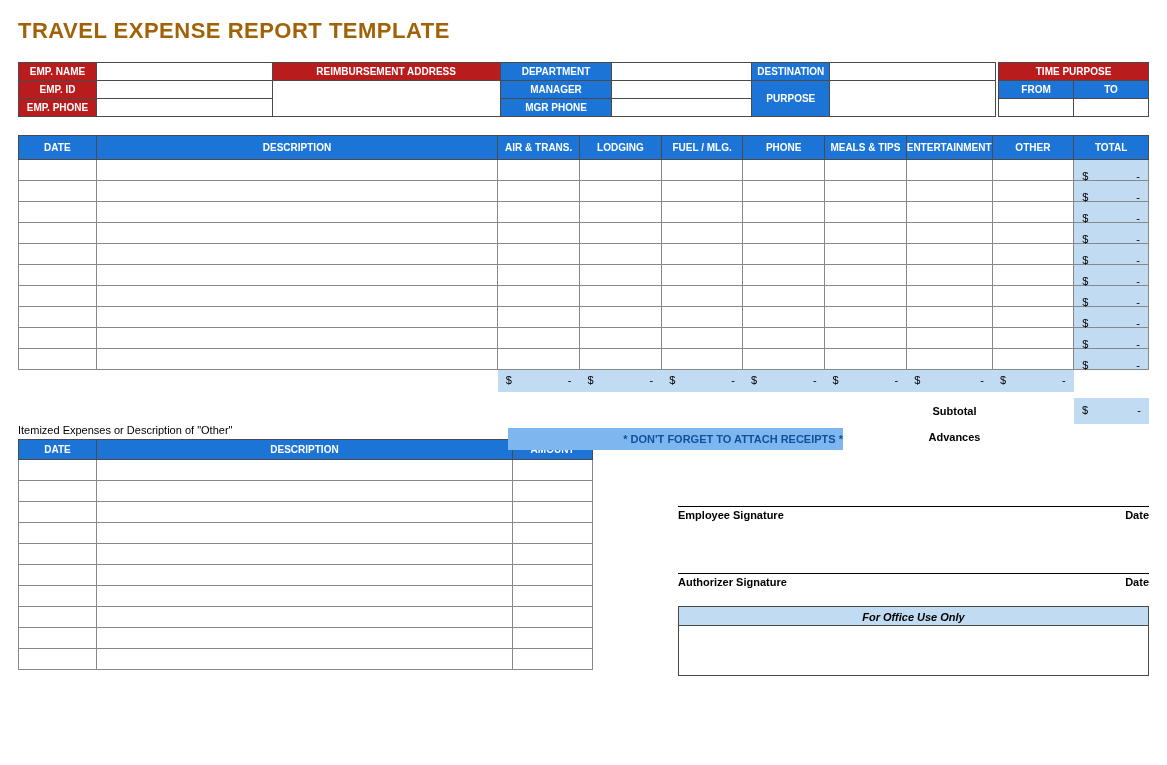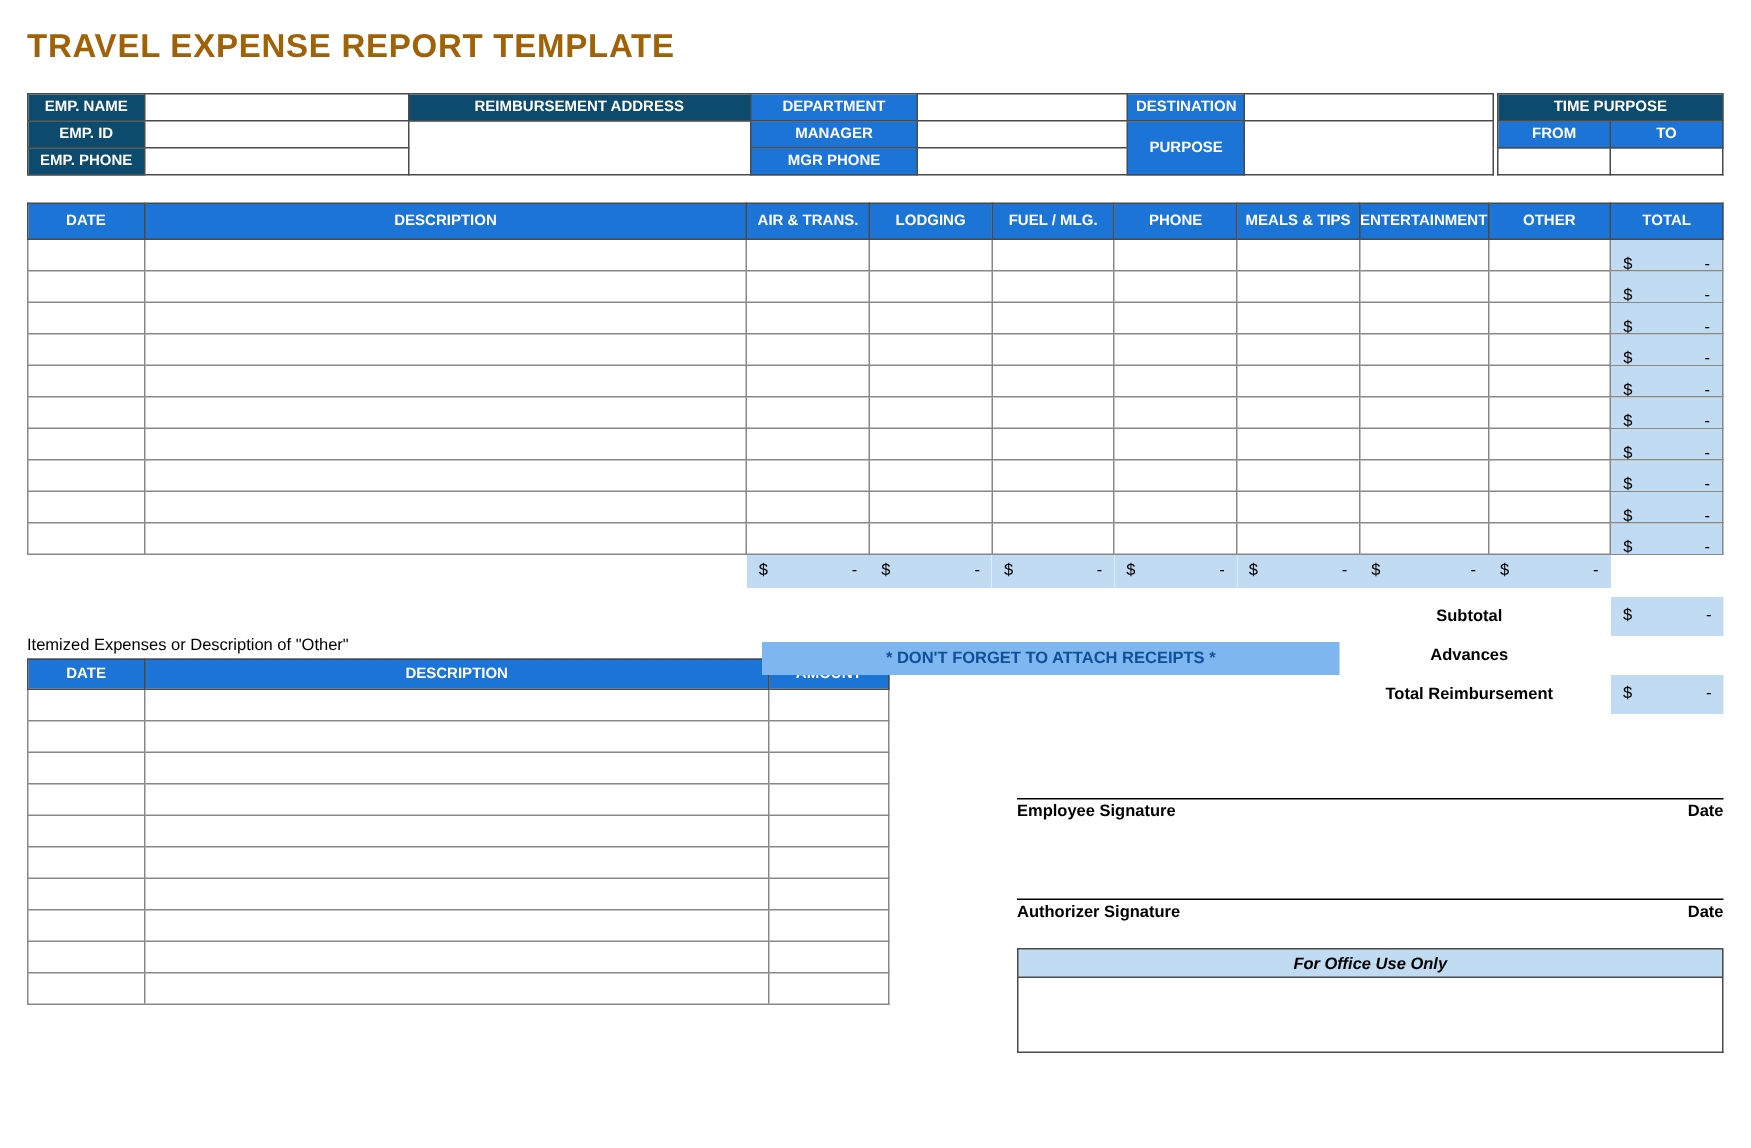--- a/index.html
+++ b/index.html
@@ -24,21 +24,21 @@
 
   
   .info { width: 1131px; }
   .info td {
     border: 1px solid #4a4a4a;
     height: 18px;
     font-size: 10px;
     font-weight: 700;
     text-align: center;
   }
-  .dk { background: #0c4a6e; color: #fff; }
+  .dk { background: #b91c1c; color: #fff; }
   .md { background: #1b74d6; color: #fff; }
   .noborder { border: none !important; background: transparent; }
 
   
   .expense { width: 1131px; margin-top: 18px; }
   .expense th {
     background: #1b74d6;
     color: #fff;
     border: 1px solid #4a4a4a;
     font-size: 10px;
@@ -72,24 +72,24 @@
   
   .bottom { width: 1131px; margin-top: 6px; display: flex; }
   .bottom-left { width: 482px; }
   .bottom-right { flex: 1; padding-left: 8px; position: relative; }
 
   .receipts {
     background: #7eb7ef;
     color: #114f9a;
     font-weight: 700;
     font-size: 11px;
-    text-align: center;
+    text-align: right;
     height: 22px;
     line-height: 22px;
-    width: 385px;
+    width: 335px;
     margin-top: 4px;
   }
 
   .summary-labels { width: 100%; }
   .summary-labels td { height: 26px; font-size: 11px; }
   .slabel { text-align: center; font-weight: 700; padding-right: 8px; margin-top: 28px; }
   .sval {
     width: 75px; background: #c1dbf3; position: relative; padding: 0 8px;
   }
   .sval.blank { background: transparent; }
@@ -468,28 +468,20 @@
               <span class="d">$</span>
               <span class="v">-</span>
             </td>
       </tr>
       <tr>
         <td>
               <div class="receipts">* DON'T FORGET TO ATTACH RECEIPTS *</div>
             </td>
         <td class="slabel">Advances</td>
         <td class="sval blank"></td>
-      </tr>
-      <tr>
-        <td></td>
-        <td class="slabel">Total Reimbursement</td>
-        <td class="sval">
-              <span class="d">$</span>
-              <span class="v">-</span>
-            </td>
       </tr>
     </tbody>
       </table>
 
     <div class="sig-block" style="padding-left:170px;">
       <div class="sig-row">
         <span>Employee Signature</span>
         <span>Date</span>
       </div>
       <div class="sig-row" style="margin-bottom:18px;">

